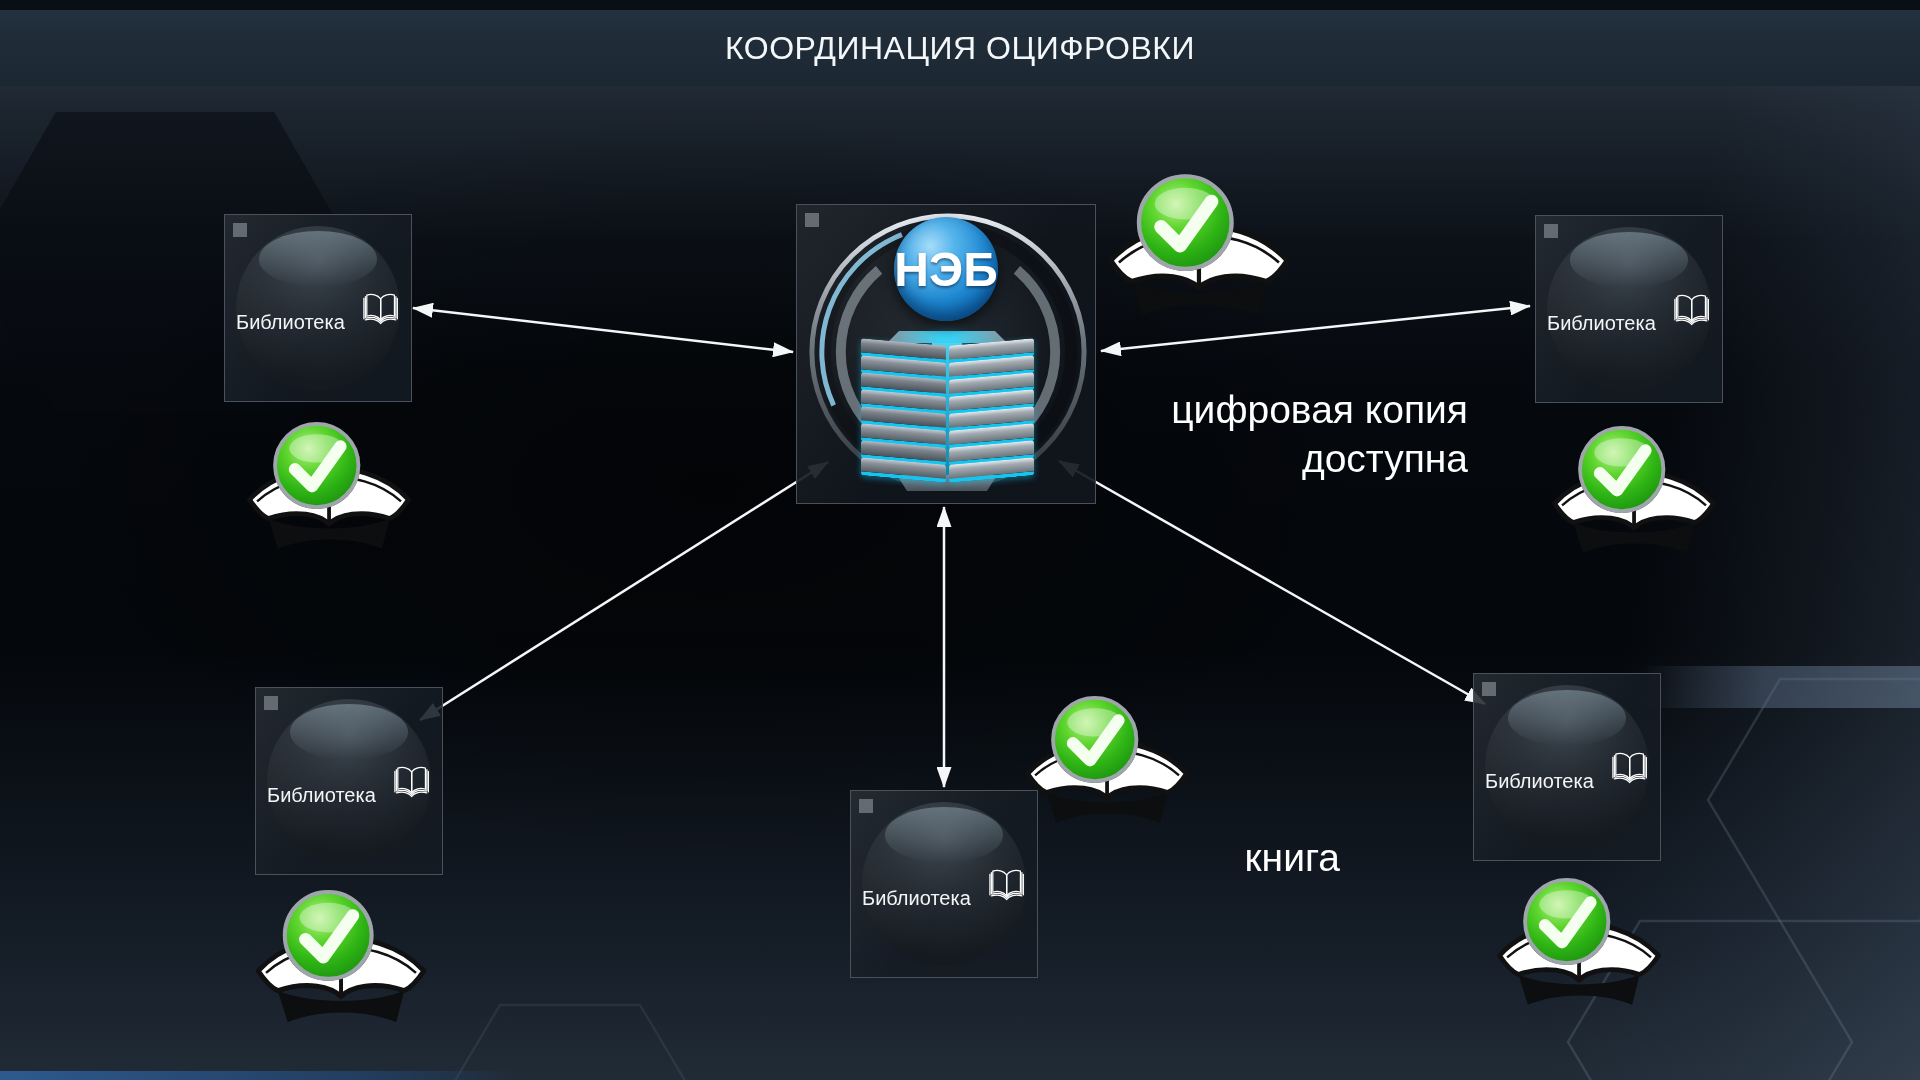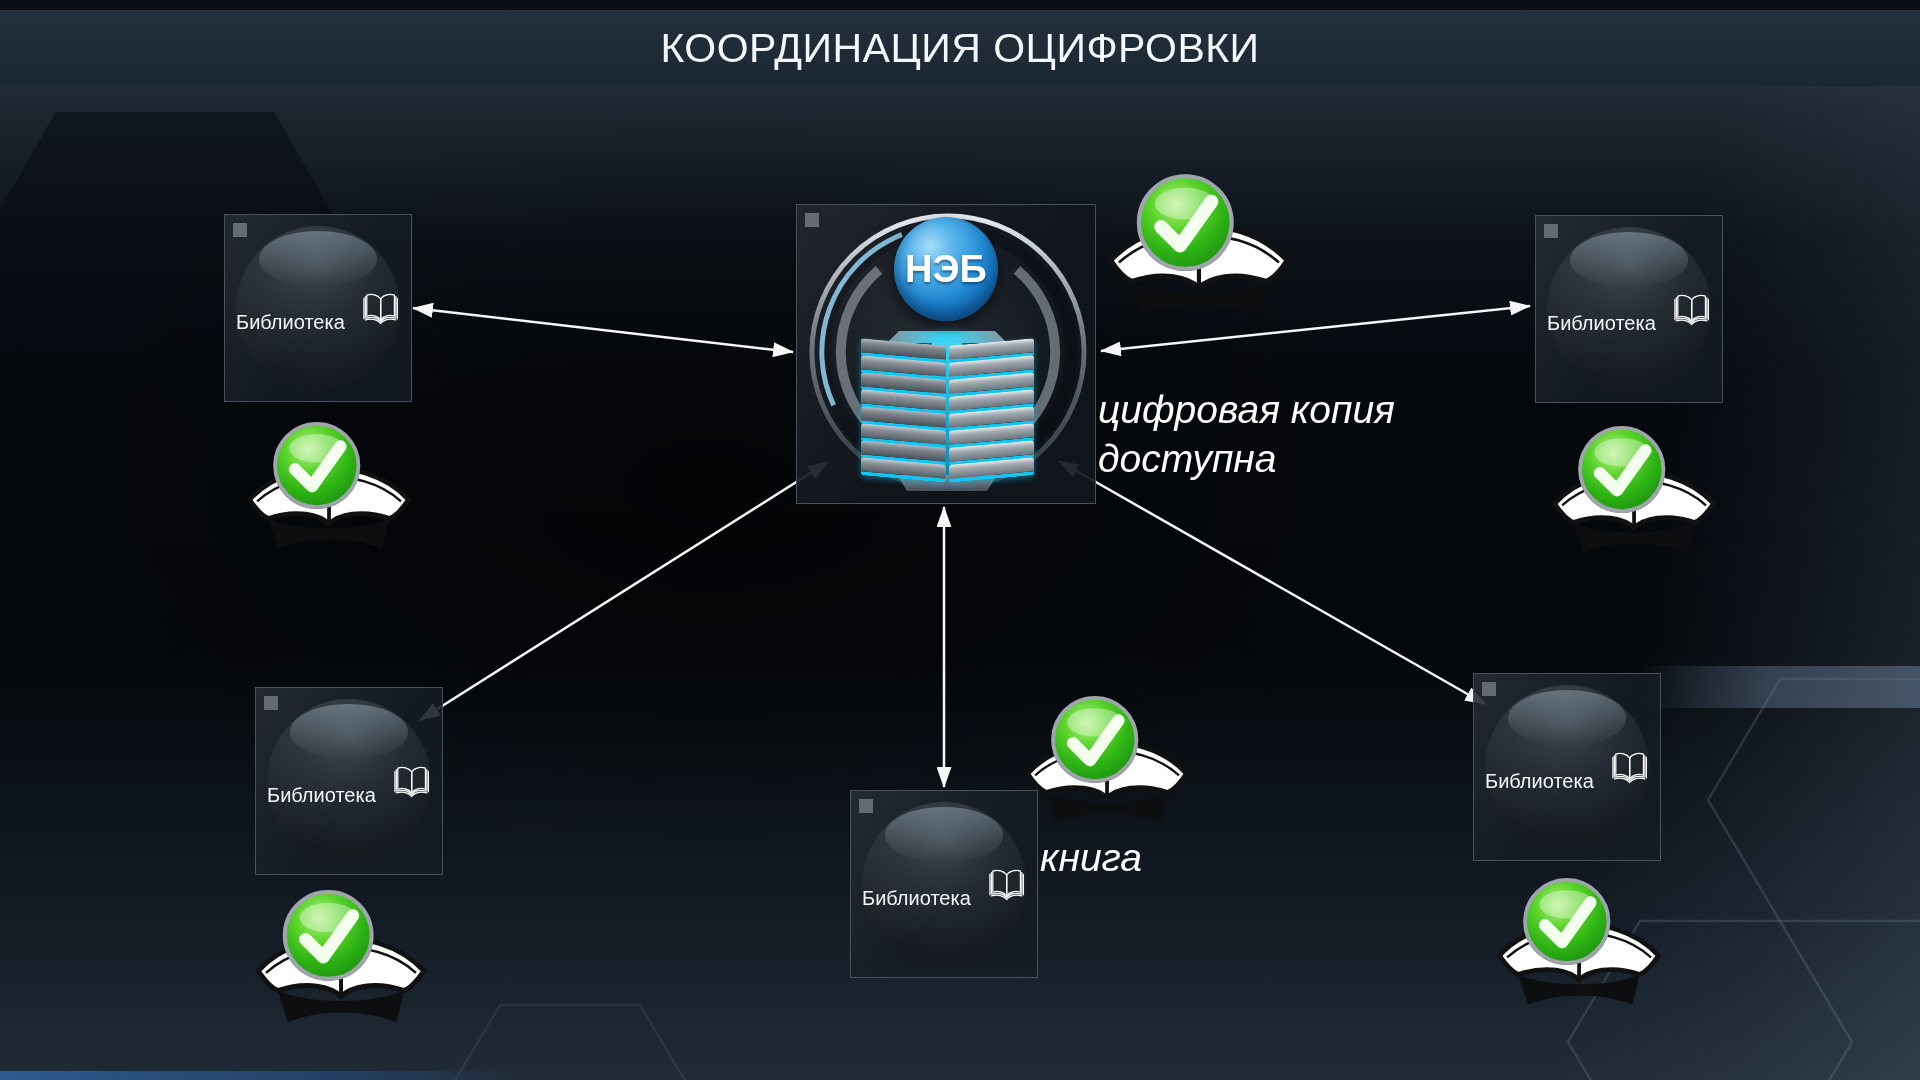--- a/index.html
+++ b/index.html
@@ -22,21 +22,21 @@
   .vignette{position:absolute;inset:0;
     background:radial-gradient(ellipse 950px 520px at 37% 45%,rgba(0,0,0,.5),transparent 72%);}
   .bottom-blue-strip{position:absolute;left:0;top:1071px;width:520px;height:9px;
     background:linear-gradient(90deg,rgba(47,98,158,.85),rgba(35,74,122,.6) 70%,transparent);}
   svg.bg-hexlines{position:absolute;inset:0;pointer-events:none;}
 
   
   .top-strip{position:absolute;left:0;top:0;width:100%;height:10px;background:#0a0f15;}
   .header{position:absolute;left:0;top:10px;width:100%;height:76px;
     background:linear-gradient(180deg,#23303d,#1b2732);display:flex;align-items:center;justify-content:center;}
-  .header .title{font-size:41px;letter-spacing:.5px;color:#f4f7fa;font-weight:400;}
+  .header .title{font-size:32px;letter-spacing:.5px;color:#f4f7fa;font-weight:400;}
 
   
   svg.connectors{position:absolute;inset:0;pointer-events:none;}
   svg.connectors line{stroke:#f4f6f8;stroke-width:2.5;}
 
   
   .tile{position:absolute;background:rgba(21,27,35,.88);border:1px solid #49525c;box-sizing:border-box;}
   .tile::after{content:'';position:absolute;inset:0;
     background:linear-gradient(125deg,rgba(255,255,255,.07),rgba(255,255,255,.02) 38%,transparent 55%);pointer-events:none;}
   .tile-square{position:absolute;left:8px;top:8px;width:14px;height:14px;background:#636a72;opacity:.9;}
@@ -53,21 +53,21 @@
   .lib-label{margin-top:28px;font-size:20px;color:#f2f5f7;z-index:2;}
   .lib-book{margin-top:2px;z-index:2;}
 
   
   .center-tile{width:300px;height:300px;background:rgba(17,22,29,.92);}
   .ring-svg{position:absolute;inset:0;}
   .neb-sphere{position:absolute;left:97px;top:12px;width:104px;height:104px;border-radius:50%;
     background:radial-gradient(circle at 35% 28%,#a6dcf8 0%,#55b4ec 24%,#1e88d1 56%,#0c5ea8 88%);
     box-shadow:0 6px 14px rgba(0,0,0,.6), inset 0 -8px 16px rgba(6,50,95,.7);
     display:flex;align-items:center;justify-content:center;z-index:5;}
-  .neb-sphere span{font-size:38px;font-weight:bold;color:#fff;text-shadow:0 2px 3px rgba(0,30,60,.55);}
+  .neb-sphere span{font-size:48px;font-weight:bold;color:#fff;text-shadow:0 2px 3px rgba(0,30,60,.55);}
   .server-stack{position:absolute;left:64px;top:126px;width:172px;height:160px;z-index:4;}
   .srv-core{position:absolute;left:50%;top:6px;bottom:14px;width:30px;transform:translateX(-50%);
     background:linear-gradient(180deg,rgba(90,225,255,.95),rgba(22,165,215,.65));border-radius:4px;
     box-shadow:0 0 14px rgba(40,205,250,.8);}
   .srv-platform{position:absolute;left:26px;top:0;width:120px;height:12px;
     background:linear-gradient(90deg,#8b939b,#3bd4f6 44%,#3bd4f6 56%,#8b939b);
     clip-path:polygon(10% 0,90% 0,100% 100%,0 100%);z-index:3;}
   .srv-rows{position:absolute;left:0;top:12px;width:172px;z-index:4;}
   .srv{display:flex;gap:3px;margin-top:-1px;}
   .srv .l,.srv .r{flex:1;height:14px;border-bottom:4px solid #14c6ef;border-radius:3px;
@@ -76,21 +76,21 @@
   .srv .r{background:linear-gradient(180deg,#e9edf0 0%,#a2aab2 35%,#6b737b 100%);transform:skewY(-5deg);}
   .srv:nth-child(odd) .l{background:linear-gradient(180deg,#b4bac1 0%,#7c838b 35%,#4a525a 100%);}
   .srv-base{position:absolute;left:36px;bottom:0;width:100px;height:16px;
     background:linear-gradient(180deg,#7b838c,#49515a);
     clip-path:polygon(0 0,100% 0,90% 100%,10% 100%);z-index:2;}
 
   
   .status-icon{position:absolute;}
 
   
-  .caption{position:absolute;text-align:left;font-size:39px;line-height:1.25;color:#fff;font-style:italic;}
+  .caption{position:absolute;text-align:right;font-size:39px;line-height:1.25;color:#fff;}
 </style>
 </head>
 <body>
 
 <div id="stage">
 
   <div class="bg-top-sheen bg-layer"></div>
   <div class="bg-right-wedge"></div>
   <div class="bg-hex-dark"></div>
   <svg class="bg-hexlines" width="1920" height="1080">

